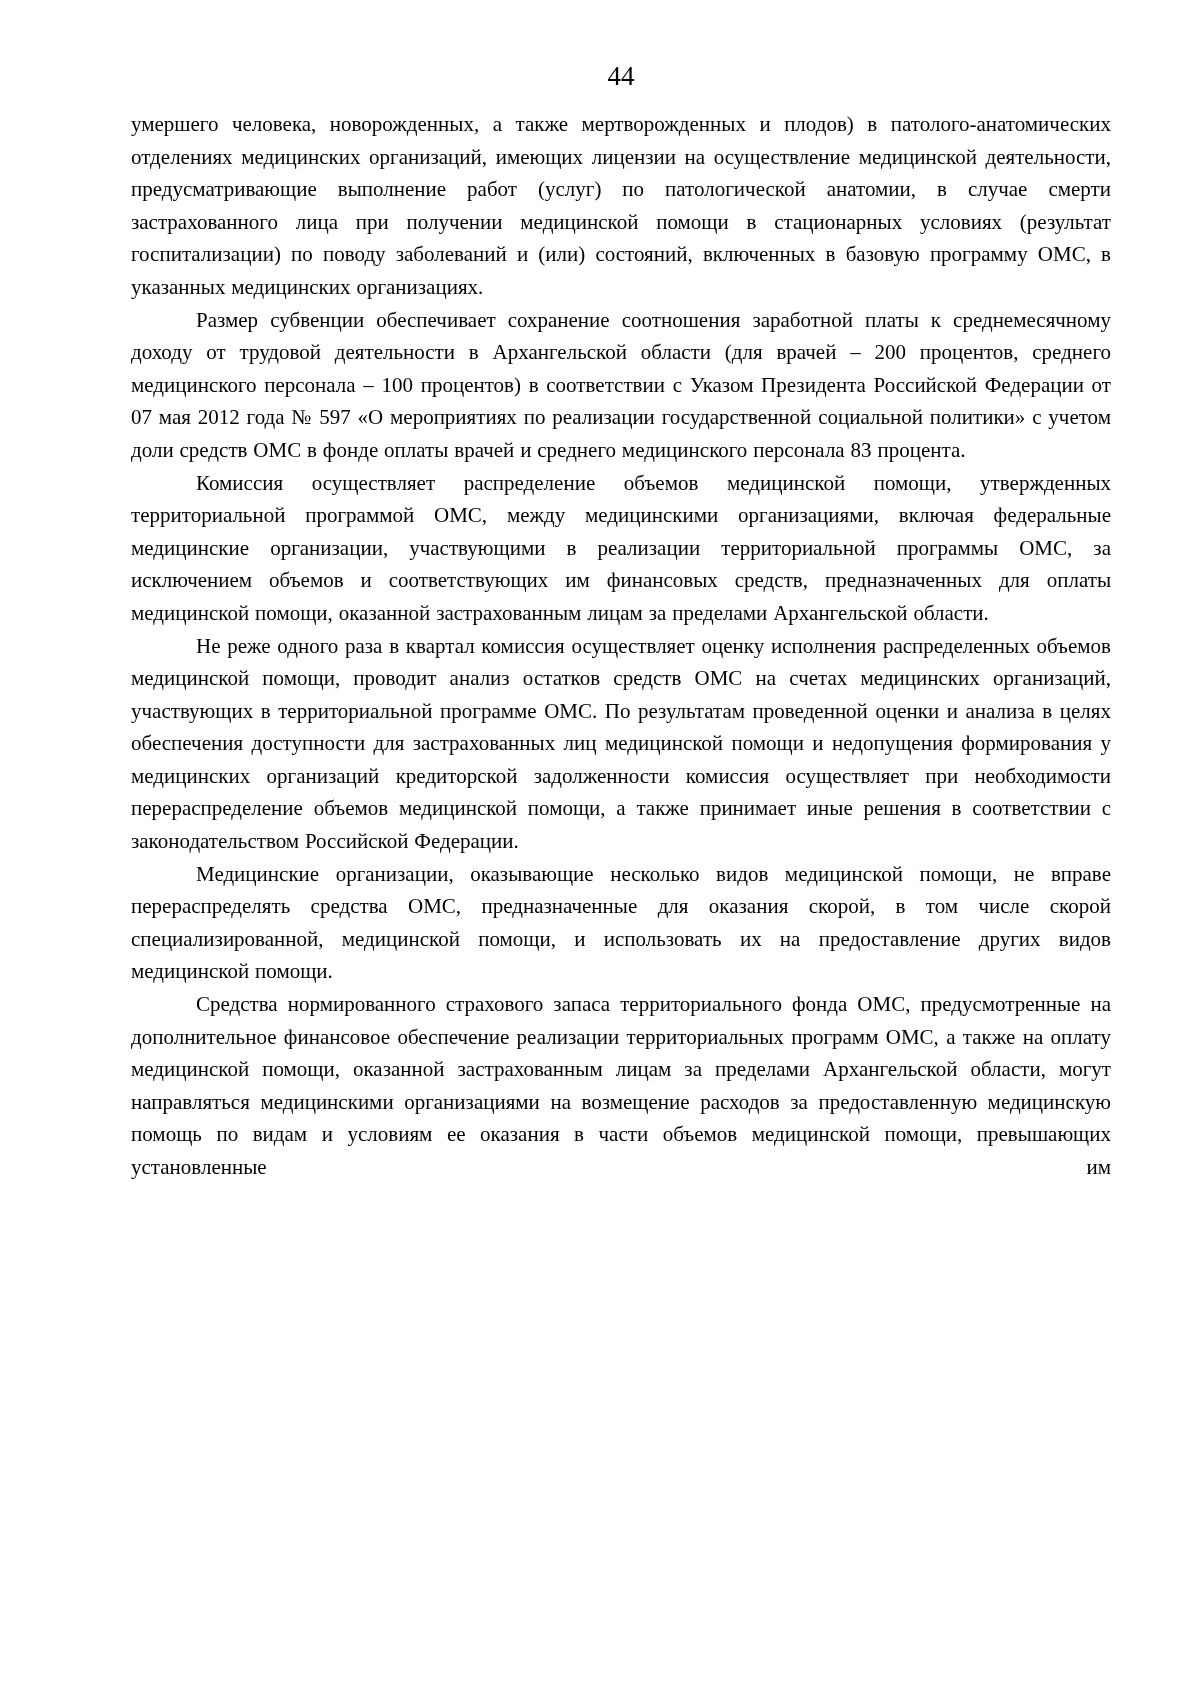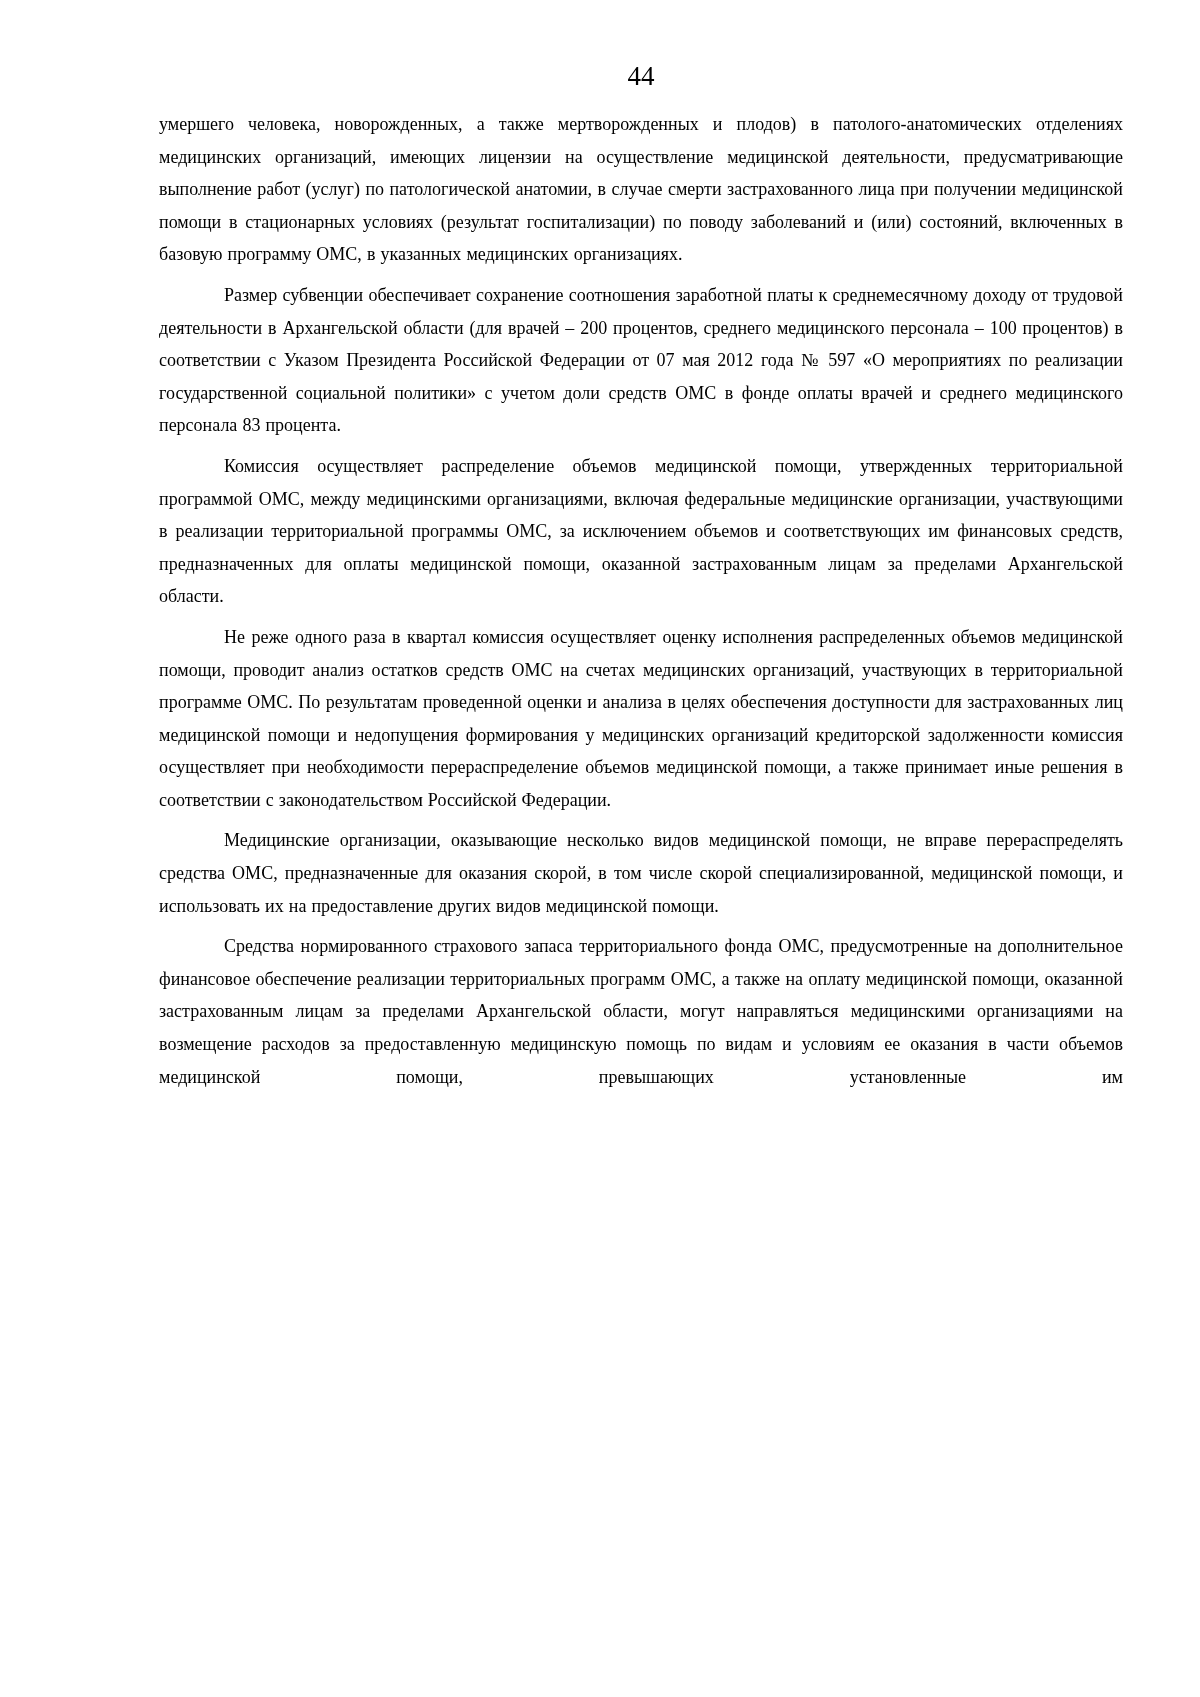--- a/index.html
+++ b/index.html
@@ -12,33 +12,33 @@
     width: 1200px;
     height: 1697px;
     background: #ffffff;
     color: #000000;
     font-family: "Liberation Serif", "DejaVu Serif", serif;
     overflow: hidden;
     box-sizing: border-box;
   }
   .content {
     position: absolute;
-    left: 151px;
+    left: 131px;
     top: 60px;
     width: 980px;
   }
   .page-number {
     text-align: center;
     font-size: 27px;
     line-height: 33px;
     margin: 0 0 15px 0;
   }
   p.para {
-    margin: 8px;
-    font-size: 18px;
+    margin: 0;
+    font-size: 21px;
     line-height: 32.6px;
     text-align: justify;
     text-indent: 65px;
     word-spacing: 0.03em;
     font-family: Liberation Serif, serif;
   }
   p.para.no-indent {
     text-indent: 0;
   }
   

